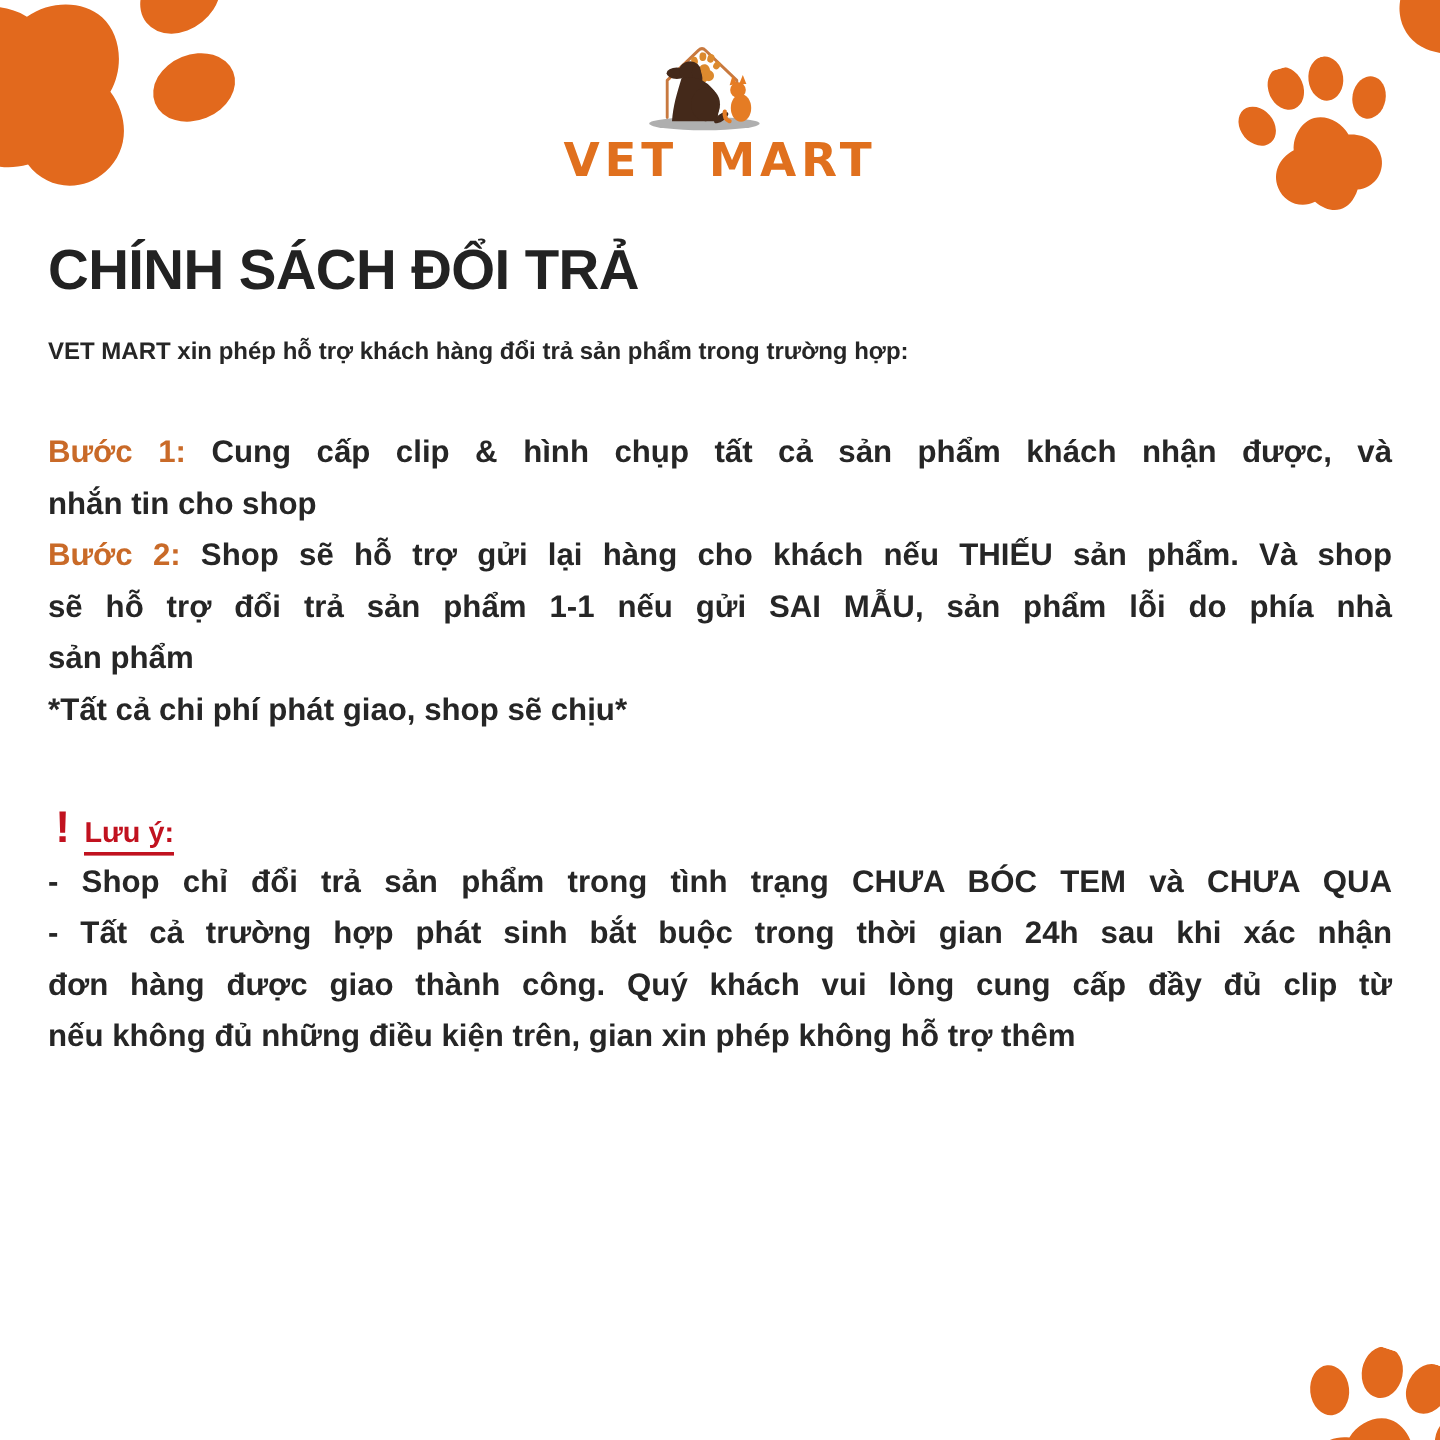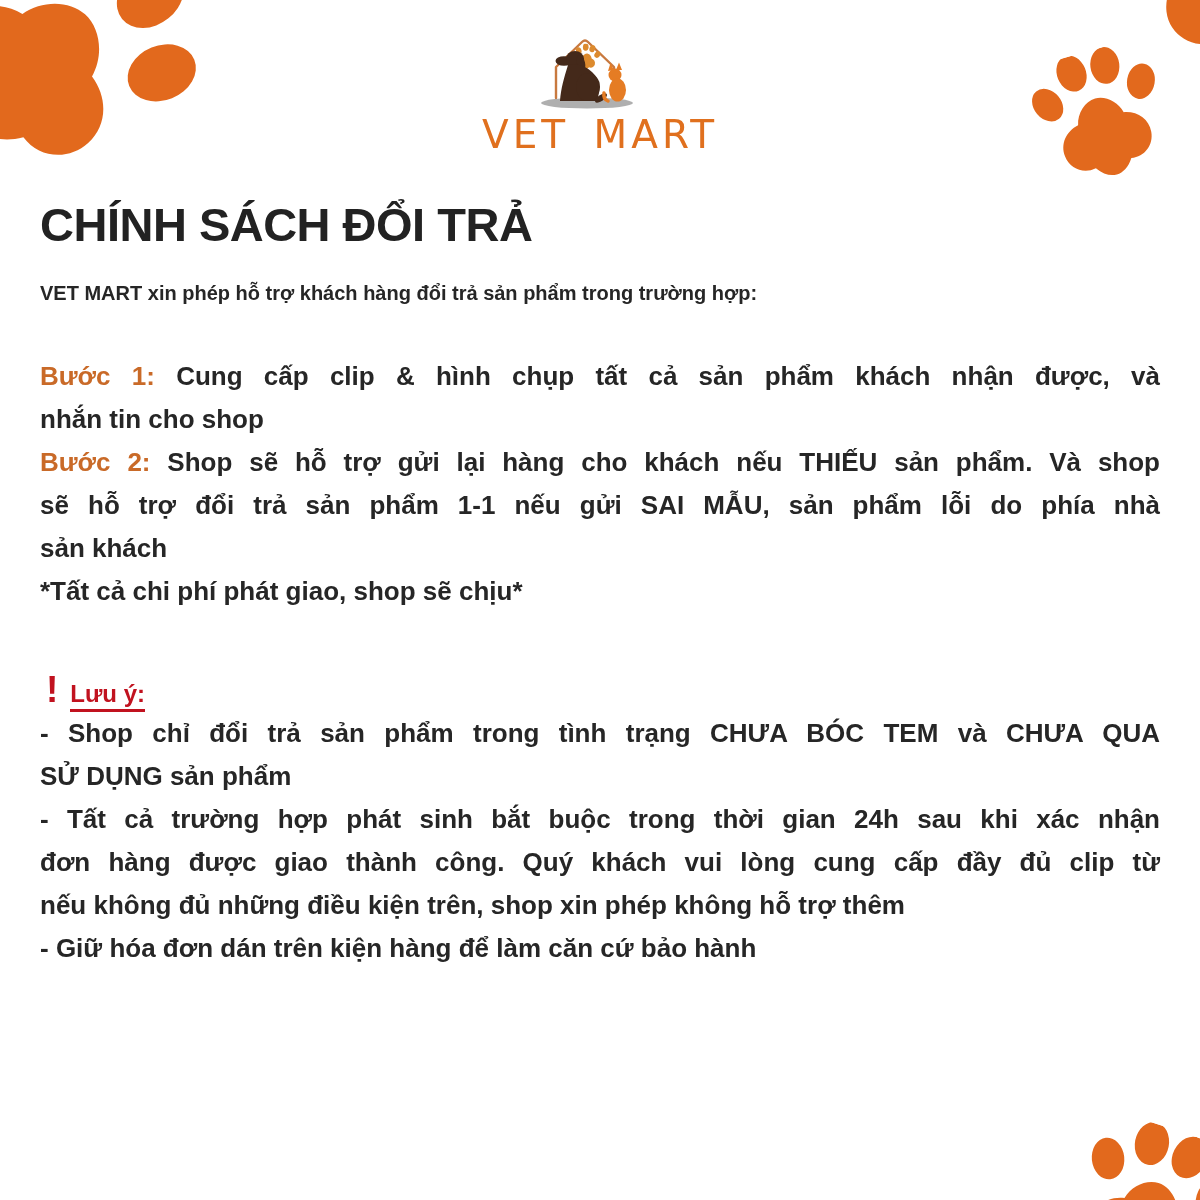--- a/index.html
+++ b/index.html
@@ -10,21 +10,21 @@
   .paw{position:absolute;}
   .paw svg{display:block;width:100%;height:100%;}
   .paw-tl{left:-78px;top:-92px;width:260px;height:286px;transform:rotate(42deg);}
   .paw-tr{left:1036px;top:50px;width:132px;height:145px;transform:rotate(-16deg);}
   .paw-tr-corner{left:1142px;top:-42px;width:130px;height:110px;}
   .paw-br{left:1072px;top:1126px;width:155px;height:170px;transform:rotate(18deg);}
 
   
   .logo{margin-top:14px;text-align:center;}
   .logo svg{display:block;margin:0 auto;}
-  .logo-text{margin-top:2px;font-family:"DejaVu Sans","Liberation Sans",sans-serif;font-weight:400;
+  .logo-text{margin-top:2px;font-family:"DejaVu Sans","Liberation Sans",sans-serif;font-weight:700;
              font-size:39px;letter-spacing:4px;word-spacing:8px;color:#E0701E;}
 
   
   .content{padding:0 40px;}
   .title{margin-top:42px;font-size:47px;line-height:1.1;font-weight:700;letter-spacing:-0.5px;color:#222222;}
   .subtitle{margin-top:26px;font-size:20px;font-weight:700;color:#262626;}
 
   .steps-block{margin-top:50px;}
   .notes-block{margin-top:0;}
   .line{font-size:26px;font-weight:700;color:#262626;line-height:43px;min-height:43px;}
@@ -106,31 +106,29 @@
 
   <main class="content">
     <h1 class="title">CHÍNH SÁCH ĐỔI TRẢ</h1>
     <div class="subtitle">VET MART xin phép hỗ trợ khách hàng đổi trả sản phẩm trong trường hợp:</div>
 
     <section class="steps-block">
         <div class="line just"><span class="step-label">Bước 1:</span> Cung cấp clip &amp; hình chụp tất cả sản phẩm khách nhận được, và</div>
         <div class="line">nhắn tin cho shop</div>
         <div class="line just"><span class="step-label">Bước 2:</span> Shop sẽ hỗ trợ gửi lại hàng cho khách nếu THIẾU sản phẩm. Và shop</div>
         <div class="line just">sẽ hỗ trợ đổi trả sản phẩm 1-1 nếu gửi SAI MẪU, sản phẩm lỗi do phía nhà</div>
-        <div class="line">sản khách</div>
+        <div class="line">sản phẩm</div>
         <div class="line">*Tất cả chi phí phát giao, shop sẽ chịu*</div>
       </section>
 
     <div class="note-header">
       <span class="note-bang">!</span>
       <span class="note-heading">Lưu ý:</span>
     </div>
 
     <section class="notes-block">
         <div class="line just">- Shop chỉ đổi trả sản phẩm trong tình trạng CHƯA BÓC TEM và CHƯA QUA</div>
-        <div class="line">SỬ DỤNG sản phẩm</div>
         <div class="line just">- Tất cả trường hợp phát sinh bắt buộc trong thời gian 24h sau khi xác nhận</div>
         <div class="line just">đơn hàng được giao thành công. Quý khách vui lòng cung cấp đầy đủ clip từ</div>
-        <div class="line">nếu không đủ những điều kiện trên, shop xin phép không hỗ trợ thêm</div>
-        <div class="line">- Giữ hóa đơn dán trên kiện hàng để làm căn cứ bảo hành</div>
+        <div class="line">nếu không đủ những điều kiện trên, gian xin phép không hỗ trợ thêm</div>
       </section>
   </main>
 </div>
 
 </body></html>

